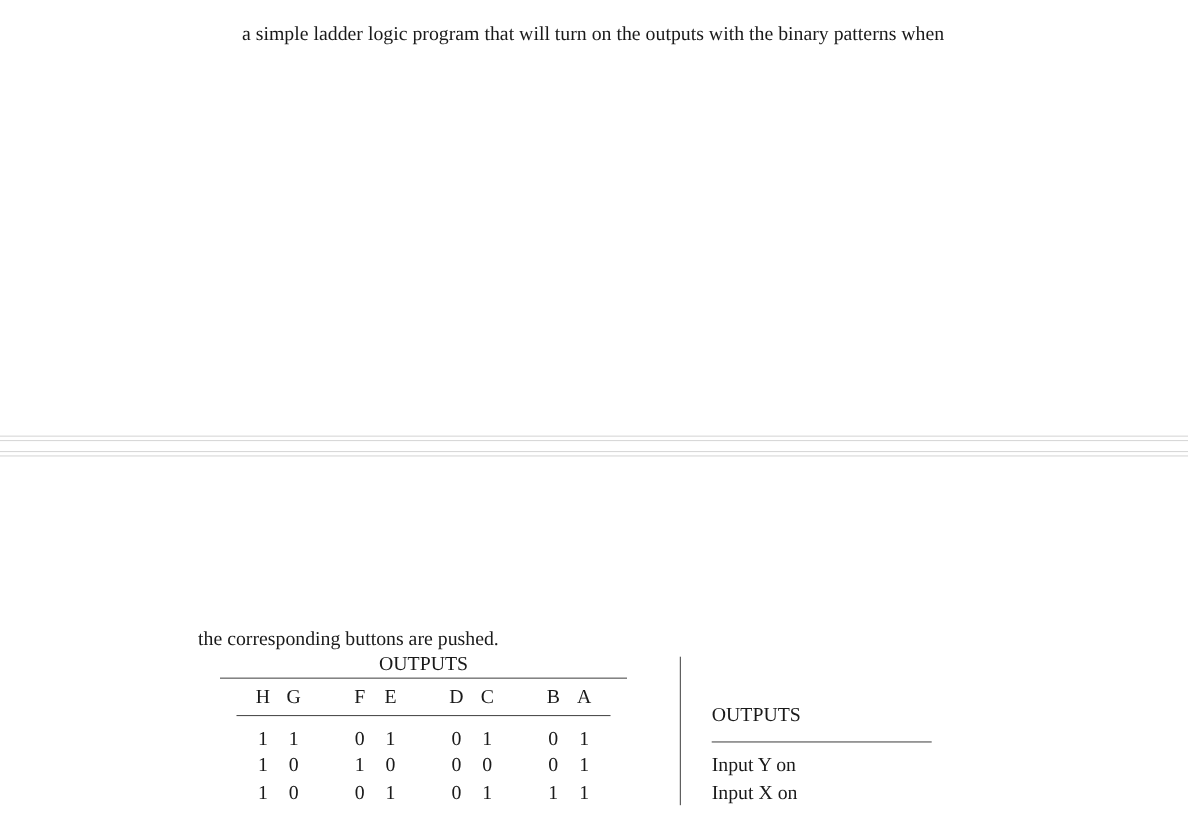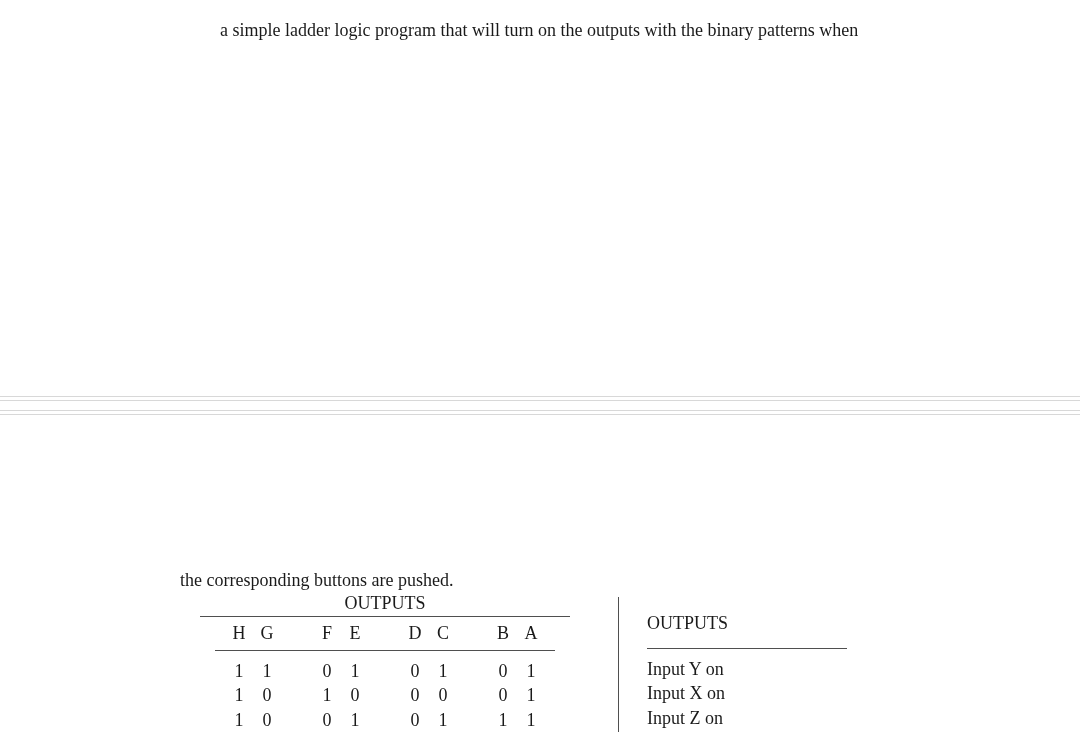--- a/index.html
+++ b/index.html
@@ -46,21 +46,21 @@
     position: absolute;
     top: 570px;
     left: 180px;
     width: 720px;
   }
   .continuation {
     margin: 0 0 2px 0;
   }
   .tables-row {
     display: flex;
-    align-items: flex-start;
+    align-items: flex-end;
     position: relative;
   }
   .outputs-col {
     width: 410px;
     text-align: center;
   }
   .outputs-title {
     padding: 0 0 2px 0;
   }
   .hr {
@@ -222,20 +222,19 @@
       </div>
 
       <div class="vsep"></div>
 
       <div class="inputs-col">
         <div class="inputs-title">OUTPUTS</div>
         <div class="inputs-hr"></div>
         <div class="inputs-body">
           <div>Input Y on</div>
           <div>Input X on</div>
-          <div>Input Z on</div>
         </div>
       </div>
 
     </div>
   </div>
 
 </div>
 
 </body></html>

